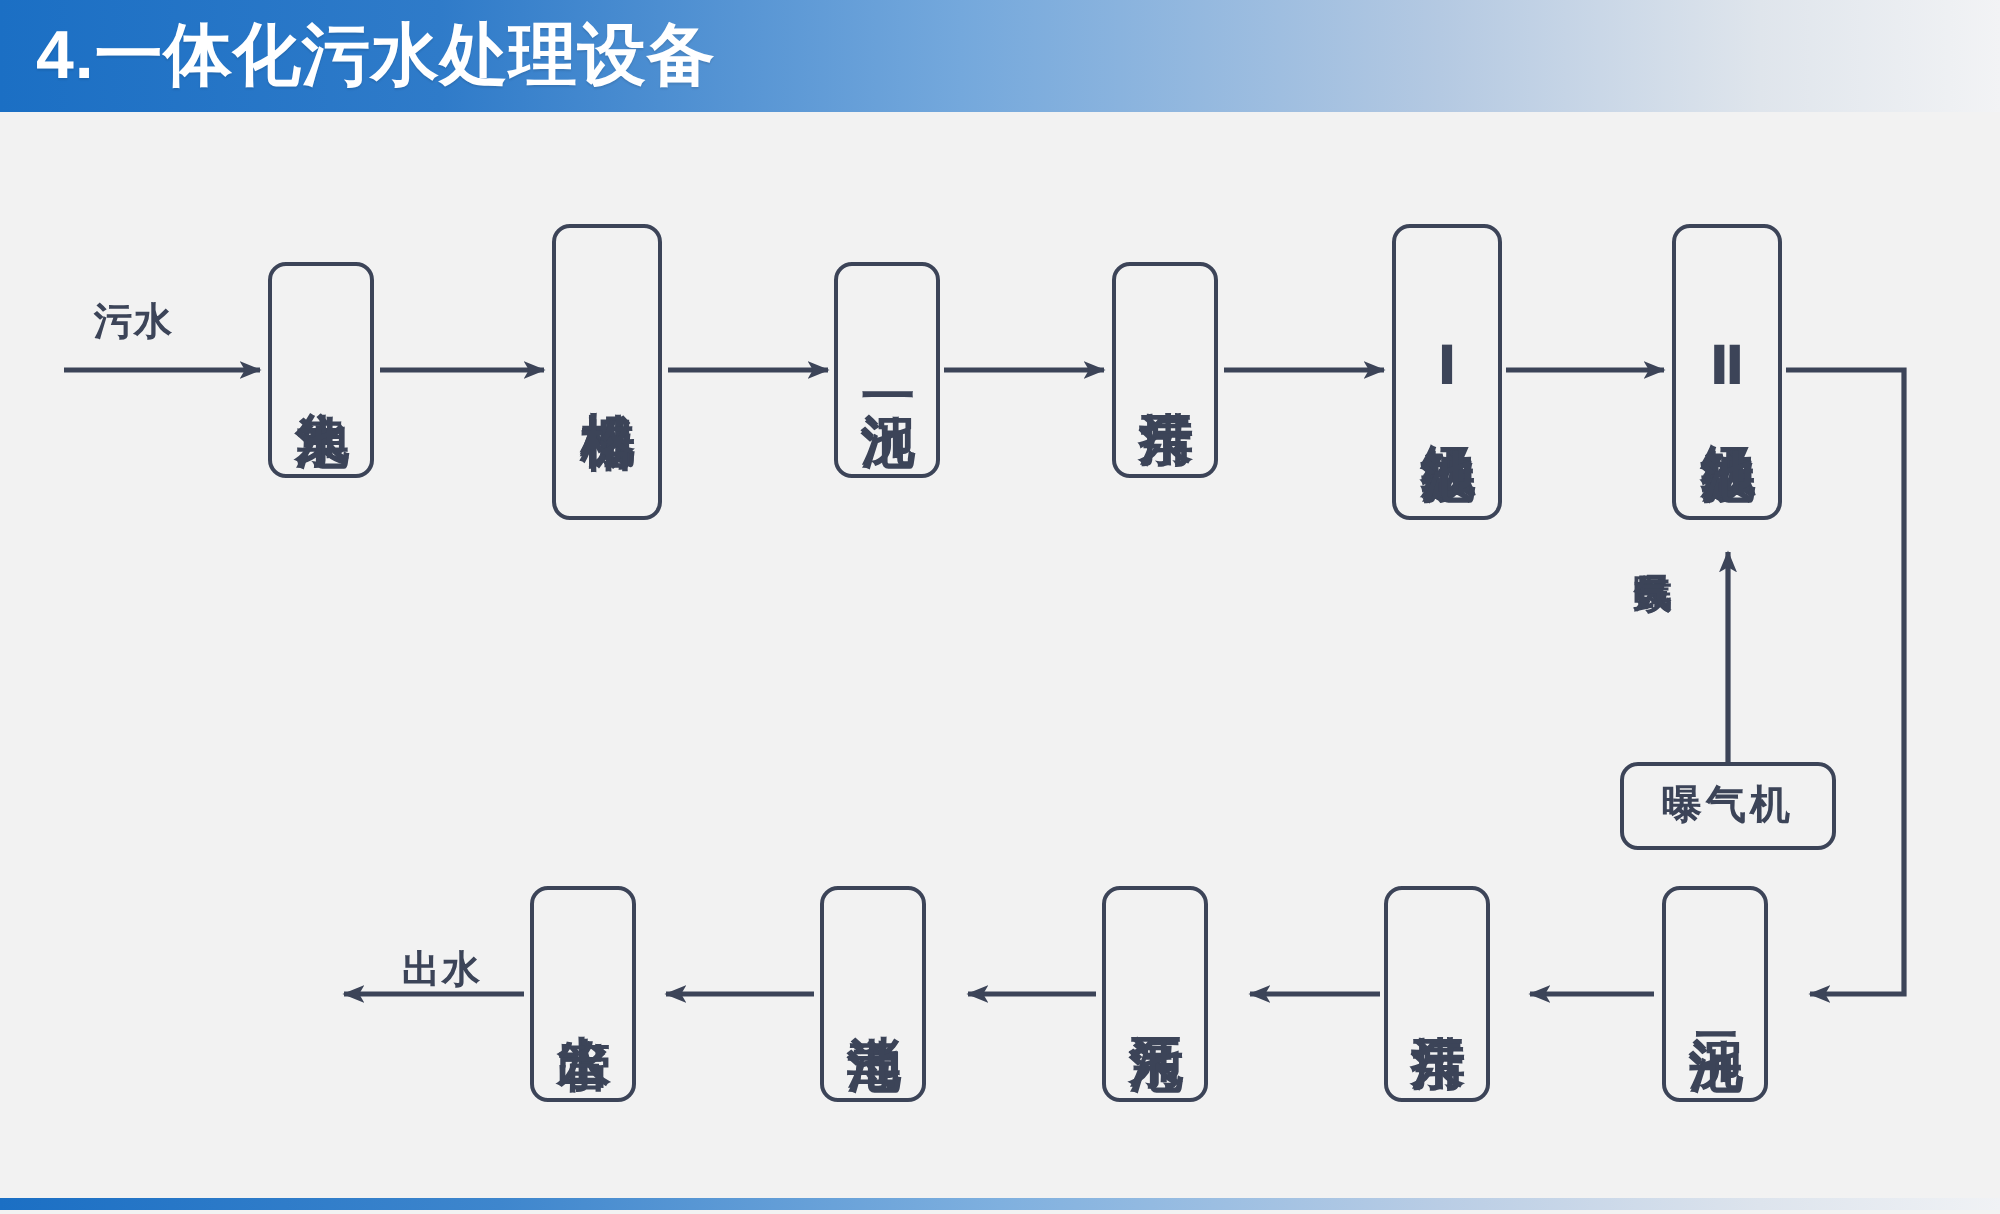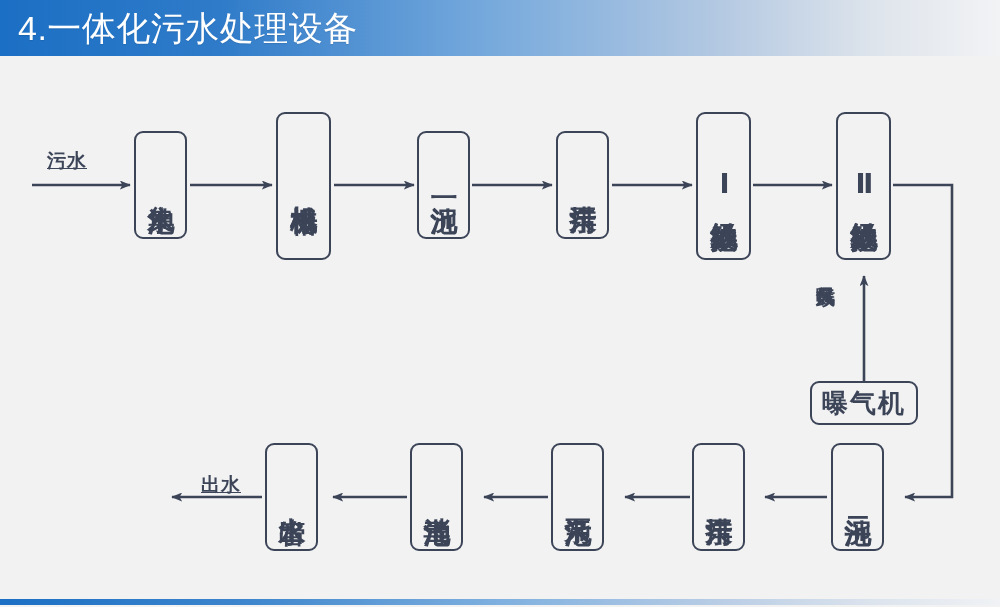--- a/index.html
+++ b/index.html
@@ -11,21 +11,21 @@
   }
   #stage{position:absolute;inset:0;width:1000px;height:607px;}
 
   
   .titlebar{
     position:absolute;left:0;top:0;width:1000px;height:56px;
     background:linear-gradient(to right,#1b6fc4 0%,#2f7bc9 22%,#74a8dc 48%,#b4c9e2 72%,#dfe5ec 88%,#f2f3f5 100%);
   }
   .titlebar .title{
     position:absolute;left:18px;top:50%;transform:translateY(-50%);
-    color:#ffffff;font-size:34px;line-height:1;font-weight:400;
+    color:#ffffff;font-size:34px;line-height:1;font-weight:700;
     letter-spacing:.5px;white-space:nowrap;
     text-shadow:0 1px 1px rgba(0,0,0,.10);
   }
   
   .bottombar{
     position:absolute;left:0;bottom:2px;width:1000px;height:6px;
     background:linear-gradient(to right,#1b6fc4 0%,#3e86cd 25%,#7fb0df 50%,#b9cde5 72%,#dde4ed 88%,#f0f2f5 100%);
   }
 
   
@@ -36,27 +36,27 @@
     display:flex;align-items:center;justify-content:center;
   }
   .node .lbl{
     font-size:27px;line-height:1.00;font-weight:700;
     color:#3c4458;text-align:center;
     writing-mode:vertical-rl;text-orientation:upright;
     letter-spacing:1px;white-space:nowrap;
   }
   .node.horiz .lbl{
     writing-mode:horizontal-tb;text-orientation:mixed;
-    font-size:26px;letter-spacing:2px;
+    font-size:20px;letter-spacing:2px;
   }
 
   
   .flowlabel{
     position:absolute;color:#3c4458;font-size:19px;font-weight:700;
-    letter-spacing:1px;white-space:nowrap;text-decoration:underline;
+    letter-spacing:1px;white-space:nowrap;
   }
   
   .vlabel{
     position:absolute;color:#3c4458;font-size:19px;font-weight:700;
     writing-mode:vertical-rl;text-orientation:upright;
     line-height:1.02;letter-spacing:0px;white-space:nowrap;
   }
   svg.wires{position:absolute;left:0;top:0;width:1000px;height:607px;}
 </style>
 </head>

